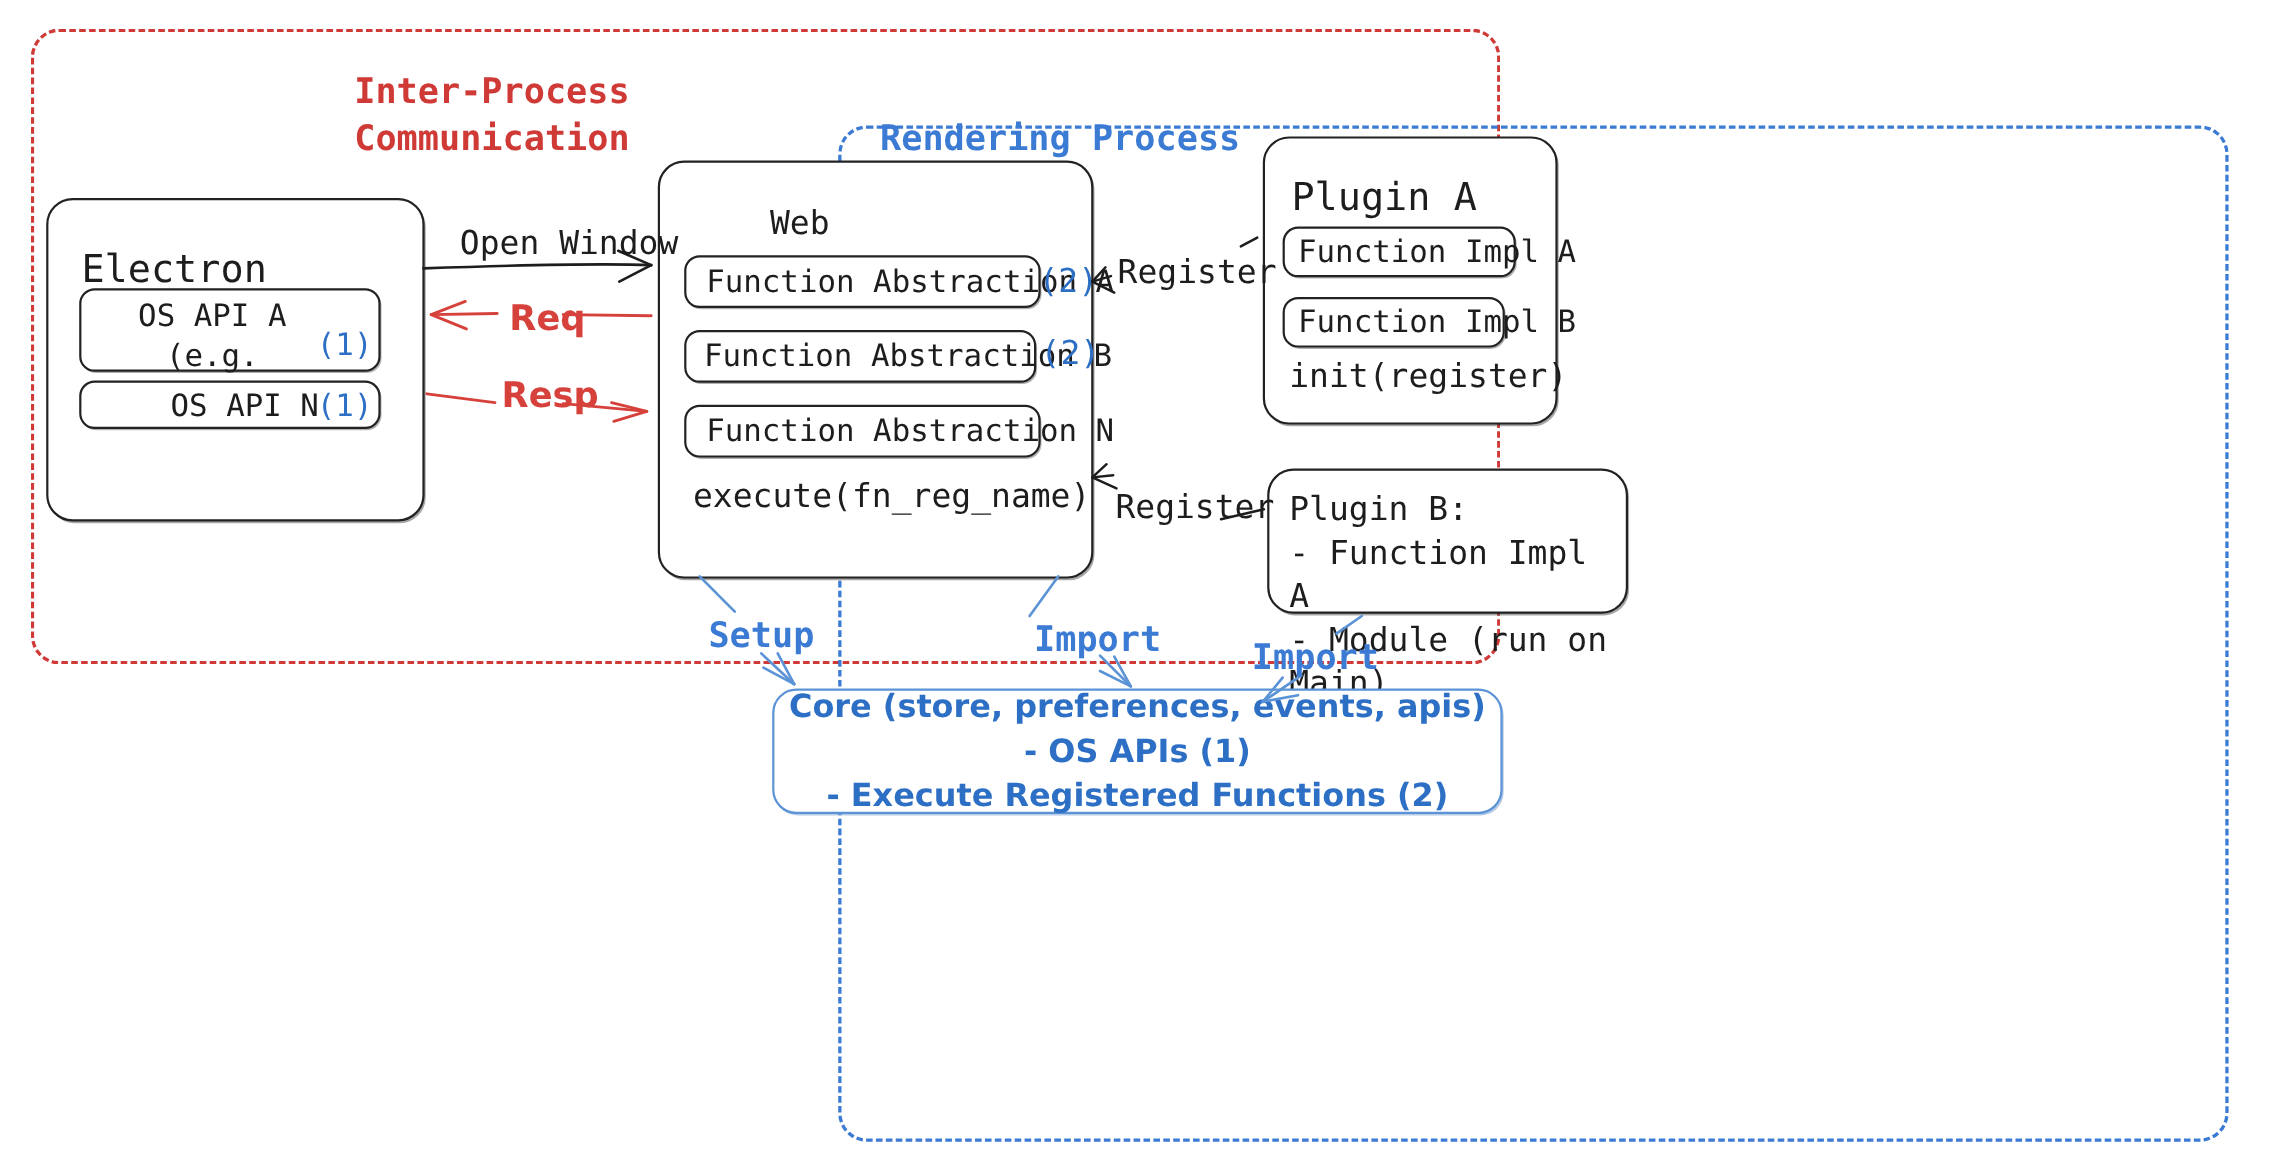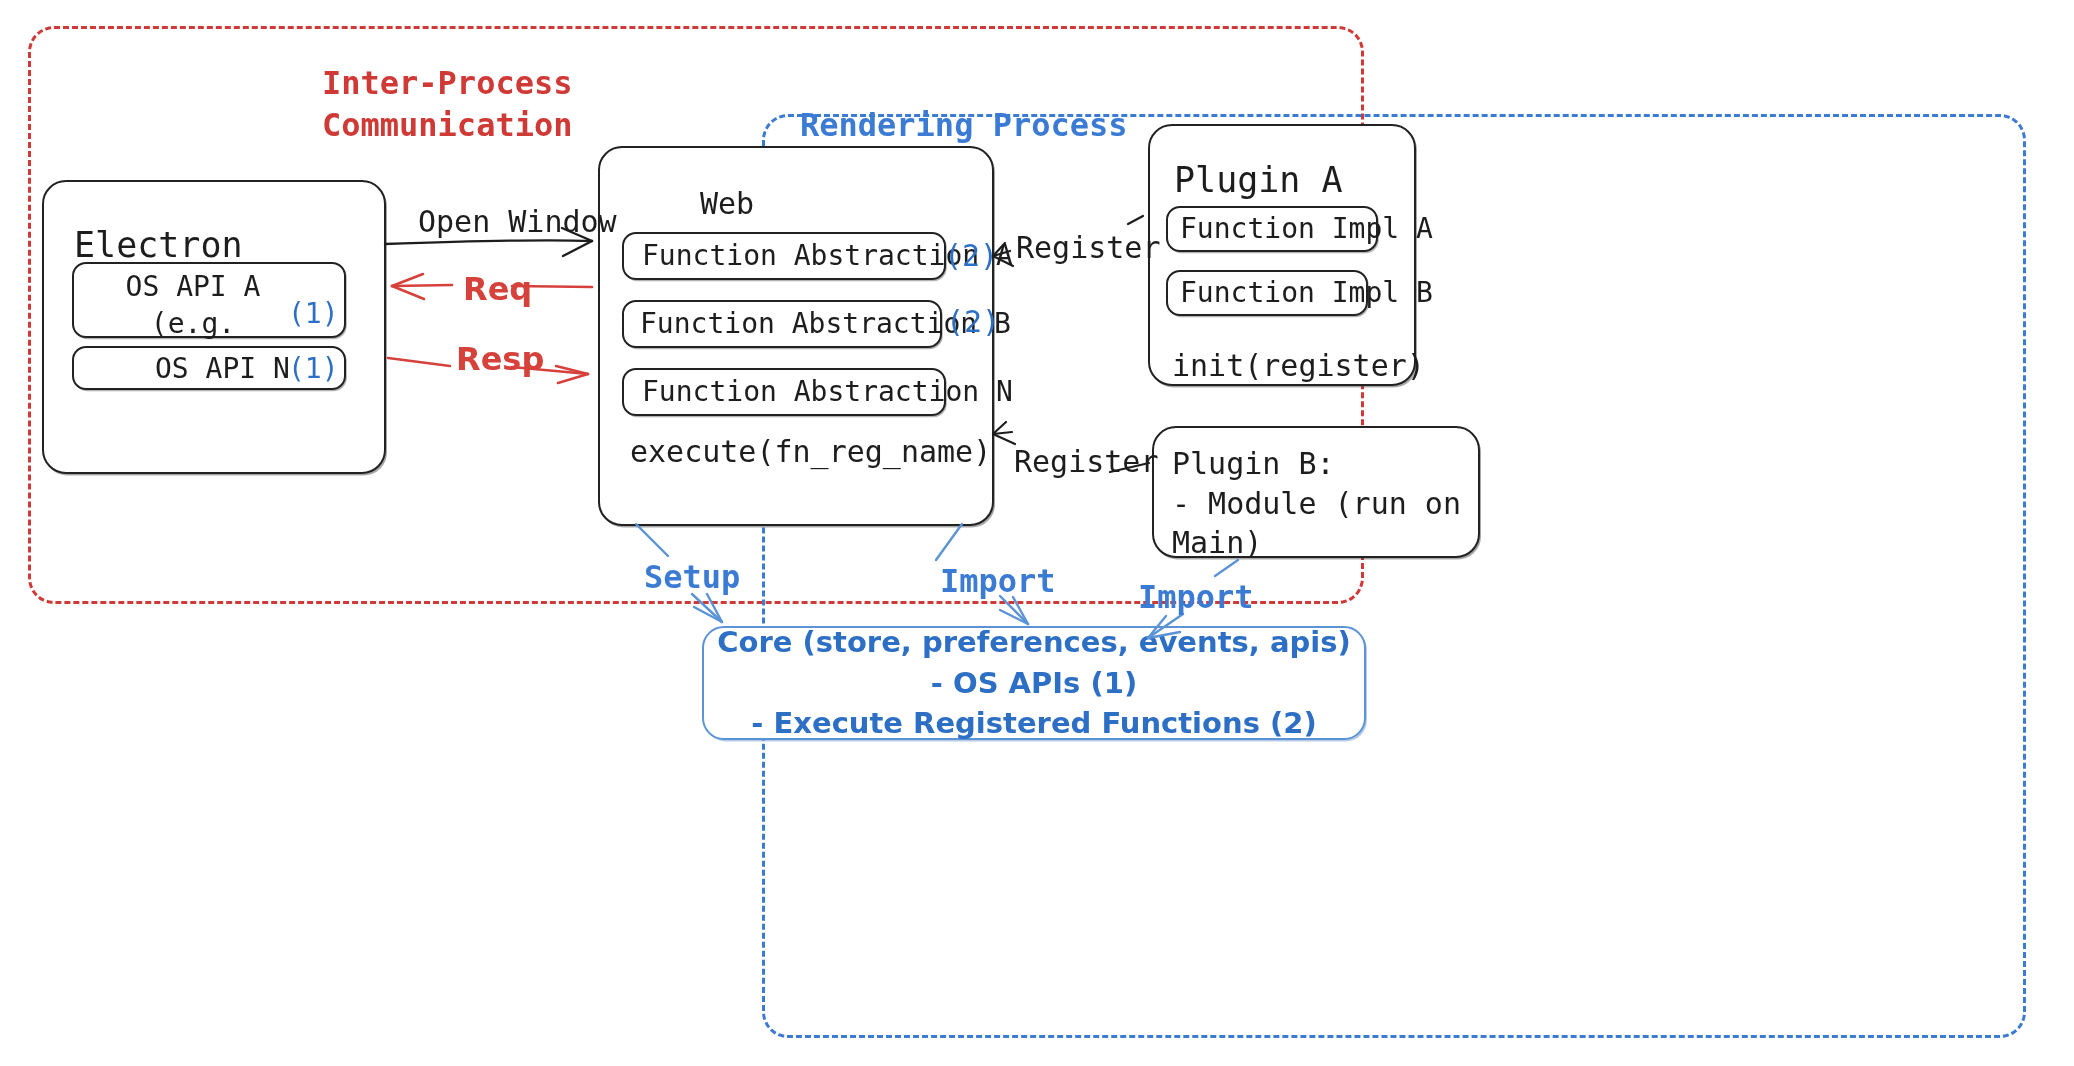--- a/index.html
+++ b/index.html
@@ -113,25 +113,26 @@
   <div class="solid-box" style="left:1148px;top:124px;width:264px;height:258px;"></div>
 
   <div class="abs mono t31 nowrap" style="left:1174px;top:160px;">Plugin A</div>
 
   <div class="inner-box" style="left:1166px;top:206px;width:208px;height:42px;"></div>
   <div class="abs mono t28 nowrap" style="left:1180px;top:212px;">Function Impl A</div>
 
   <div class="inner-box" style="left:1166px;top:270px;width:198px;height:42px;"></div>
   <div class="abs mono t28 nowrap" style="left:1180px;top:276px;">Function Impl B</div>
 
-  <div class="abs mono t30 nowrap" style="left:1172px;top:348px;">init(register)</div>
+  <div class="abs mono t30 nowrap" style="left:1172px;top:325px;">init(register)</div>
 
   <div class="solid-box" style="left:1152px;top:426px;width:324px;height:128px;"></div>
   <div class="abs mono t30 lead" style="left:1172px;top:444px;width:300px;">
     <div>Plugin B:</div>
+    <div>- Function Impl A</div>
     <div>- Module (run on Main)</div>
   </div>
 
   <div class="core-box" style="left:702px;top:626px;width:660px;height:110px;">
     <div class="core-text hand">
       <div>Core (store, preferences, events, apis)</div>
       <div>- OS APIs (1)</div>
       <div>- Execute Registered Functions (2)</div>
     </div>
   </div>

